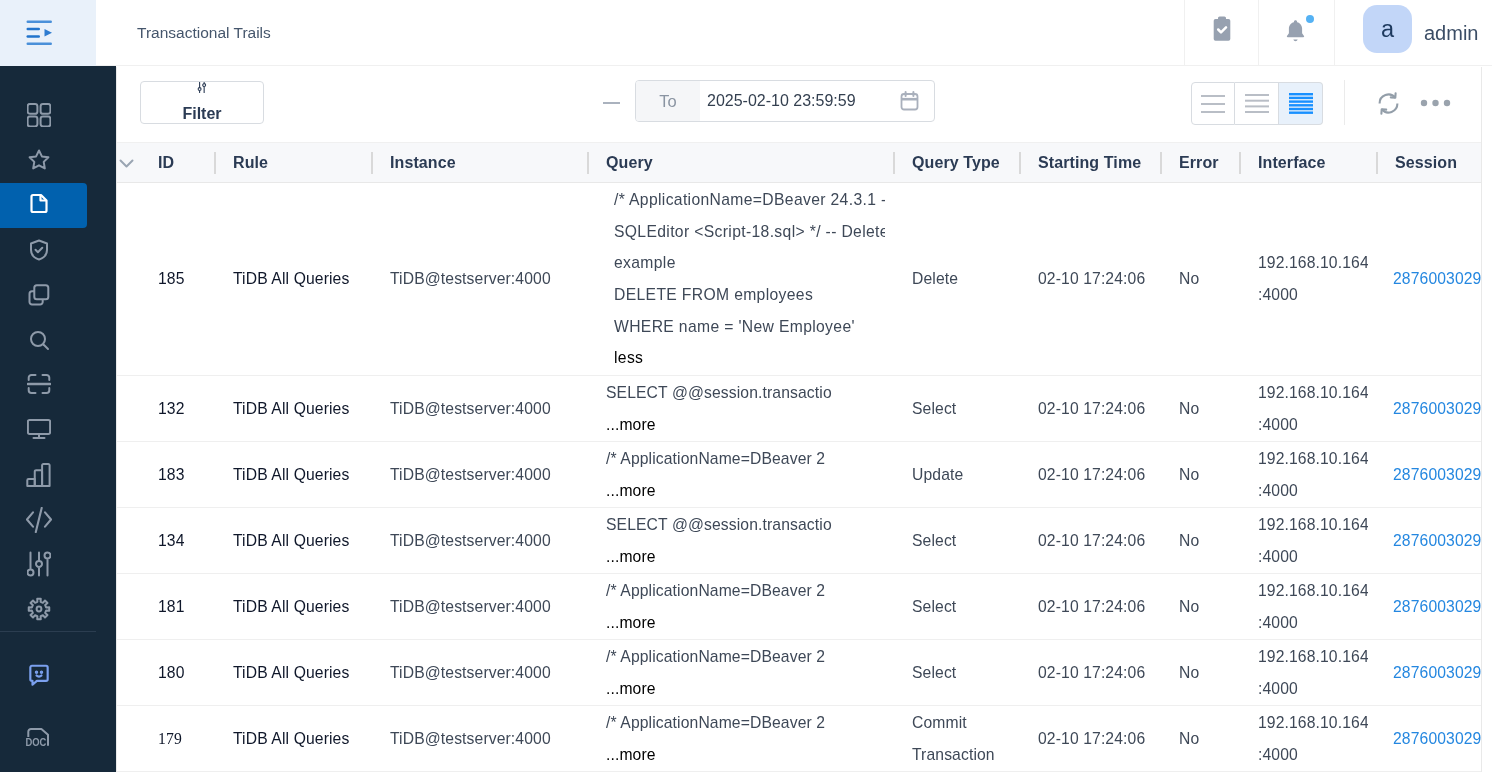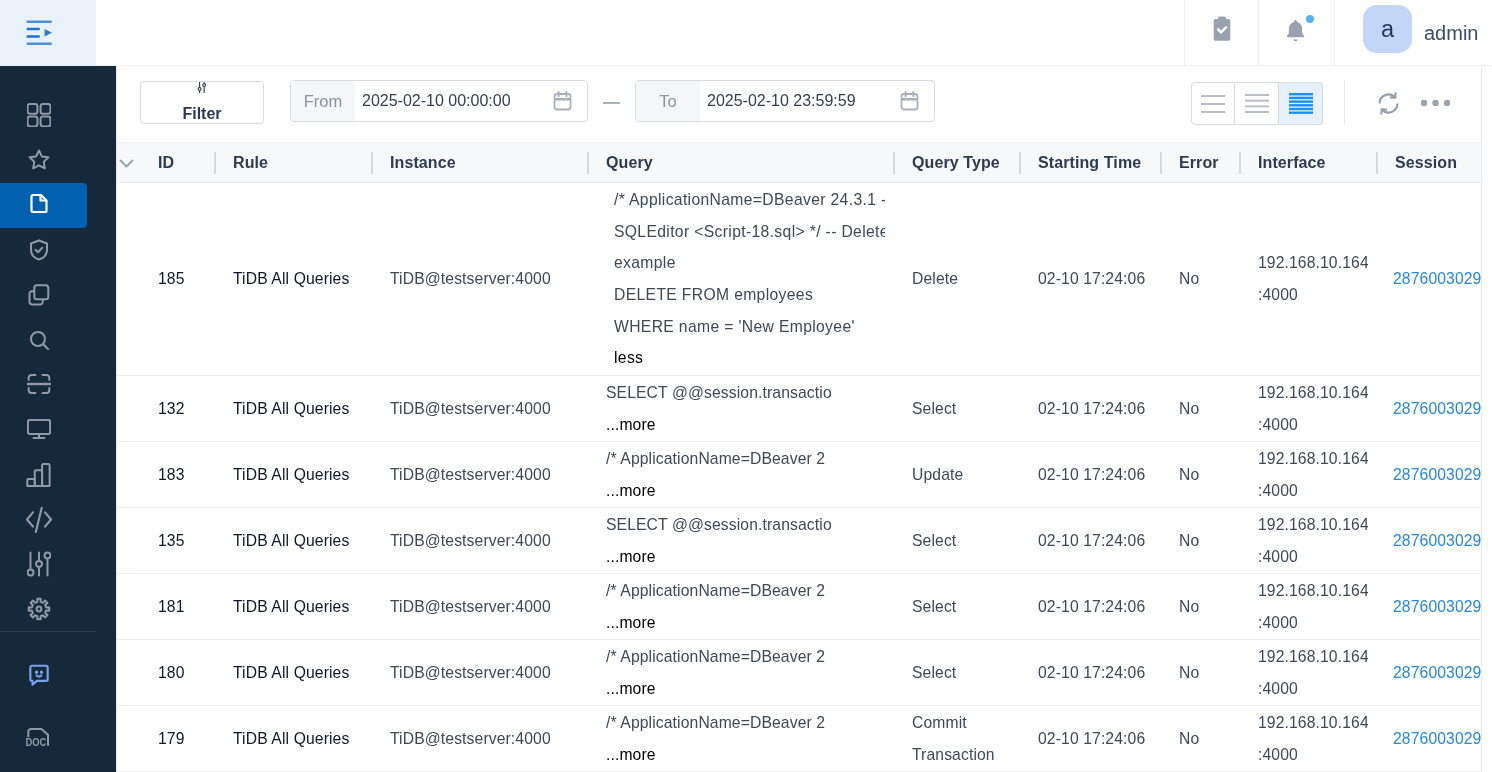--- a/index.html
+++ b/index.html
@@ -148,20 +148,21 @@
   <div id="topbar">
     <div id="logo">
       <svg style="position:absolute; left:26px; top:20px;" width="27" height="26" viewBox="0 0 27 26">
         <rect x="0.5" y="0.5" width="25.5" height="2.5" rx="1.2" fill="#4a90d9"></rect>
         <rect x="0.5" y="7.8" width="13.5" height="2.5" rx="1.2" fill="#2274cc"></rect>
         <rect x="0.5" y="15.2" width="13.5" height="2.5" rx="1.2" fill="#2274cc"></rect>
         <rect x="0.5" y="22.5" width="25.5" height="2.5" rx="1.2" fill="#4a90d9"></rect>
         <path d="M18.5 9l7.5 3.8-7.5 3.8z" fill="#2e7cd0"></path>
       </svg>
     </div>
+    <div id="title">Transactional Trails</div>
     <div class="hsep" style="left:1184px"></div>
     <div class="hsep" style="left:1258px"></div>
     <div class="hsep" style="left:1334px"></div>
     <svg class="abs" style="left:1213px; top:16px" width="18" height="25" viewBox="0 0 18 25">
       <path d="M2.5 3h13a1.8 1.8 0 0 1 1.8 1.8V23a1.8 1.8 0 0 1-1.8 1.8h-13A1.8 1.8 0 0 1 .7 23V4.8A1.8 1.8 0 0 1 2.5 3z" fill="#97a1b0"></path>
       <rect x="5" y="0.5" width="8" height="5" rx="1.6" fill="#97a1b0"></rect>
       <path d="M5.2 13.5l2.8 2.8 5-5" stroke="#fff" stroke-width="2.5" fill="none" stroke-linecap="round" stroke-linejoin="round"></path>
     </svg>
     <svg class="abs" style="left:1286px; top:19px" width="19" height="25" viewBox="0 0 19 25">
       <path d="M9.5 1.2c.9 0 1.6.7 1.6 1.6v.5c2.9.7 5 3.3 5 6.3v4.6l1.9 2.9c.4.5 0 1.2-.7 1.2H1.7c-.7 0-1.1-.7-.7-1.2l1.9-2.9V9.6c0-3 2.1-5.6 5-6.3v-.5c0-.9.7-1.6 1.6-1.6z" fill="#97a1b0"></path>
@@ -174,29 +175,20 @@
 
   <div id="card">
     <div class="btn" id="filterbtn">
       <svg width="16" height="22" viewBox="0 0 16 22" fill="none" stroke="#2b3b54" stroke-width="2.2" stroke-linecap="round">
         <path d="M3.2 0.8v10.3M3.2 17.1v4.1M3.2 11.3a2.9 2.9 0 1 0 0 5.8 2.9 2.9 0 0 0 0-5.8z"></path>
         <path d="M12.3 0.8v2.3M12.3 9.3v12M12.3 3.3a2.9 2.9 0 1 0 0 5.8 2.9 2.9 0 0 0 0-5.8z"></path>
       </svg>
       <span>Filter</span>
     </div>
 
-    <div class="dategrp" style="left:173px; width:298px;">
-      <div class="addon" style="width:64px;">From</div>
-      <div class="dateval" style="margin-left:7px;">2025-02-10 00:00:00</div>
-      <svg style="position:absolute; right:15px;" width="19" height="20" viewBox="0 0 19 20" fill="none" stroke="#a9b0bc" stroke-width="1.8">
-        <rect x="1.5" y="3" width="16" height="15.5" rx="2.5"></rect>
-        <path d="M1.5 8.2h16" stroke-width="2.6"></path>
-        <path d="M5.6 1v4M13.4 1v4" stroke-linecap="round" stroke-width="2"></path>
-      </svg>
-    </div>
     <div id="dash"></div>
     <div class="dategrp" style="left:518px; width:300px;">
       <div class="addon" style="width:64px;">To</div>
       <div class="dateval" style="margin-left:7px;">2025-02-10 23:59:59</div>
       <svg style="position:absolute; right:15px;" width="19" height="20" viewBox="0 0 19 20" fill="none" stroke="#a9b0bc" stroke-width="1.8">
         <rect x="1.5" y="3" width="16" height="15.5" rx="2.5"></rect>
         <path d="M1.5 8.2h16" stroke-width="2.6"></path>
         <path d="M5.6 1v4M13.4 1v4" stroke-linecap="round" stroke-width="2"></path>
       </svg>
     </div>
@@ -329,21 +321,21 @@
         <td>
               <div class="q2">192.168.10.164</div>
               <div class="q2">:4000</div>
             </td>
         <td class="sess">
               <div class="q2"><span style="color:#2487e0;">28760030298</span></div>
             </td>
       </tr>
       <tr style="height:66px;">
         <td class="ex"></td>
-        <td style="padding-left:17px;"><span class="lnk">135</span></td>
+        <td style="padding-left:17px;"><span class="lnk">134</span></td>
         <td><span class="lnk">TiDB All Queries</span></td>
         <td>TiDB@testserver:4000</td>
         <td>
               <div class="q2 qs">SELECT @@session.transactio</div>
               <div class="q2"><span class="mlnk">...more</span></div>
             </td>
         <td>Select</td>
         <td>02-10 17:24:06</td>
         <td>No</td>
         <td>
@@ -389,21 +381,21 @@
         <td>
               <div class="q2">192.168.10.164</div>
               <div class="q2">:4000</div>
             </td>
         <td class="sess">
               <div class="q2"><span style="color:#2487e0;">28760030298</span></div>
             </td>
       </tr>
       <tr style="height:66px;">
         <td class="ex"></td>
-        <td style="padding-left:17px;"><span class="lnk">179</span></td>
+        <td style="padding-left:17px;font-family:Liberation Serif, serif;"><span class="lnk">179</span></td>
         <td><span class="lnk">TiDB All Queries</span></td>
         <td>TiDB@testserver:4000</td>
         <td>
               <div class="q2 qs">/* ApplicationName=DBeaver 2</div>
               <div class="q2"><span class="mlnk">...more</span></div>
             </td>
         <td>
               <div class="q2">Commit</div>
               <div class="q2">Transaction</div>
             </td>

